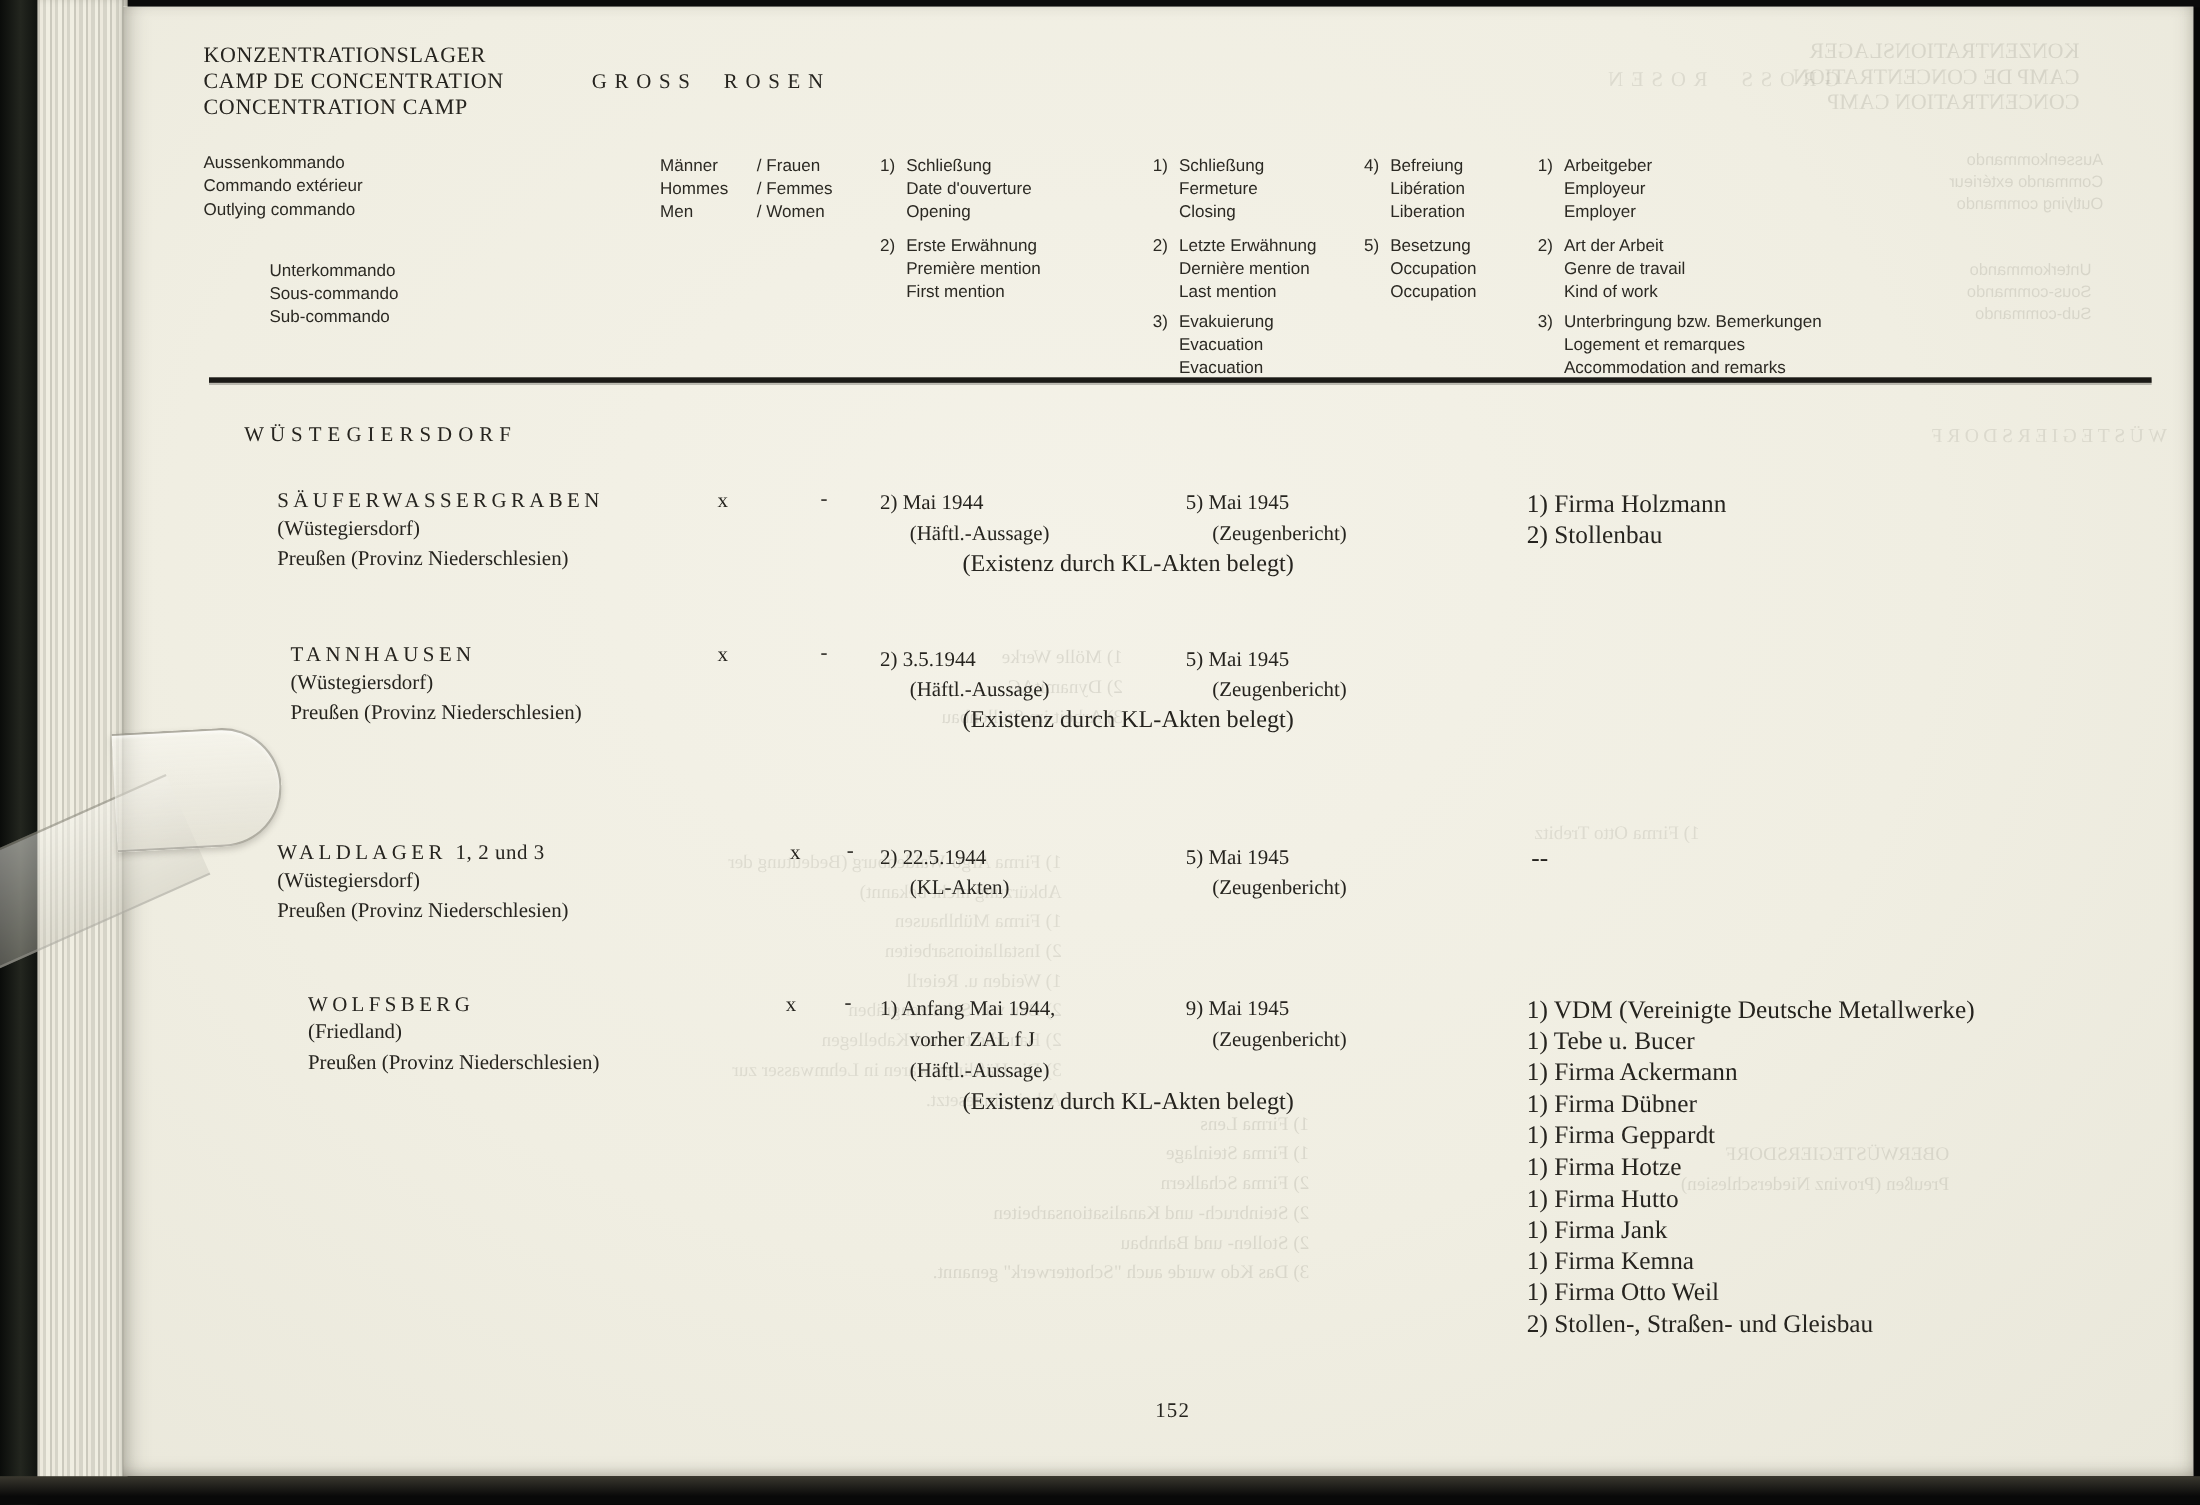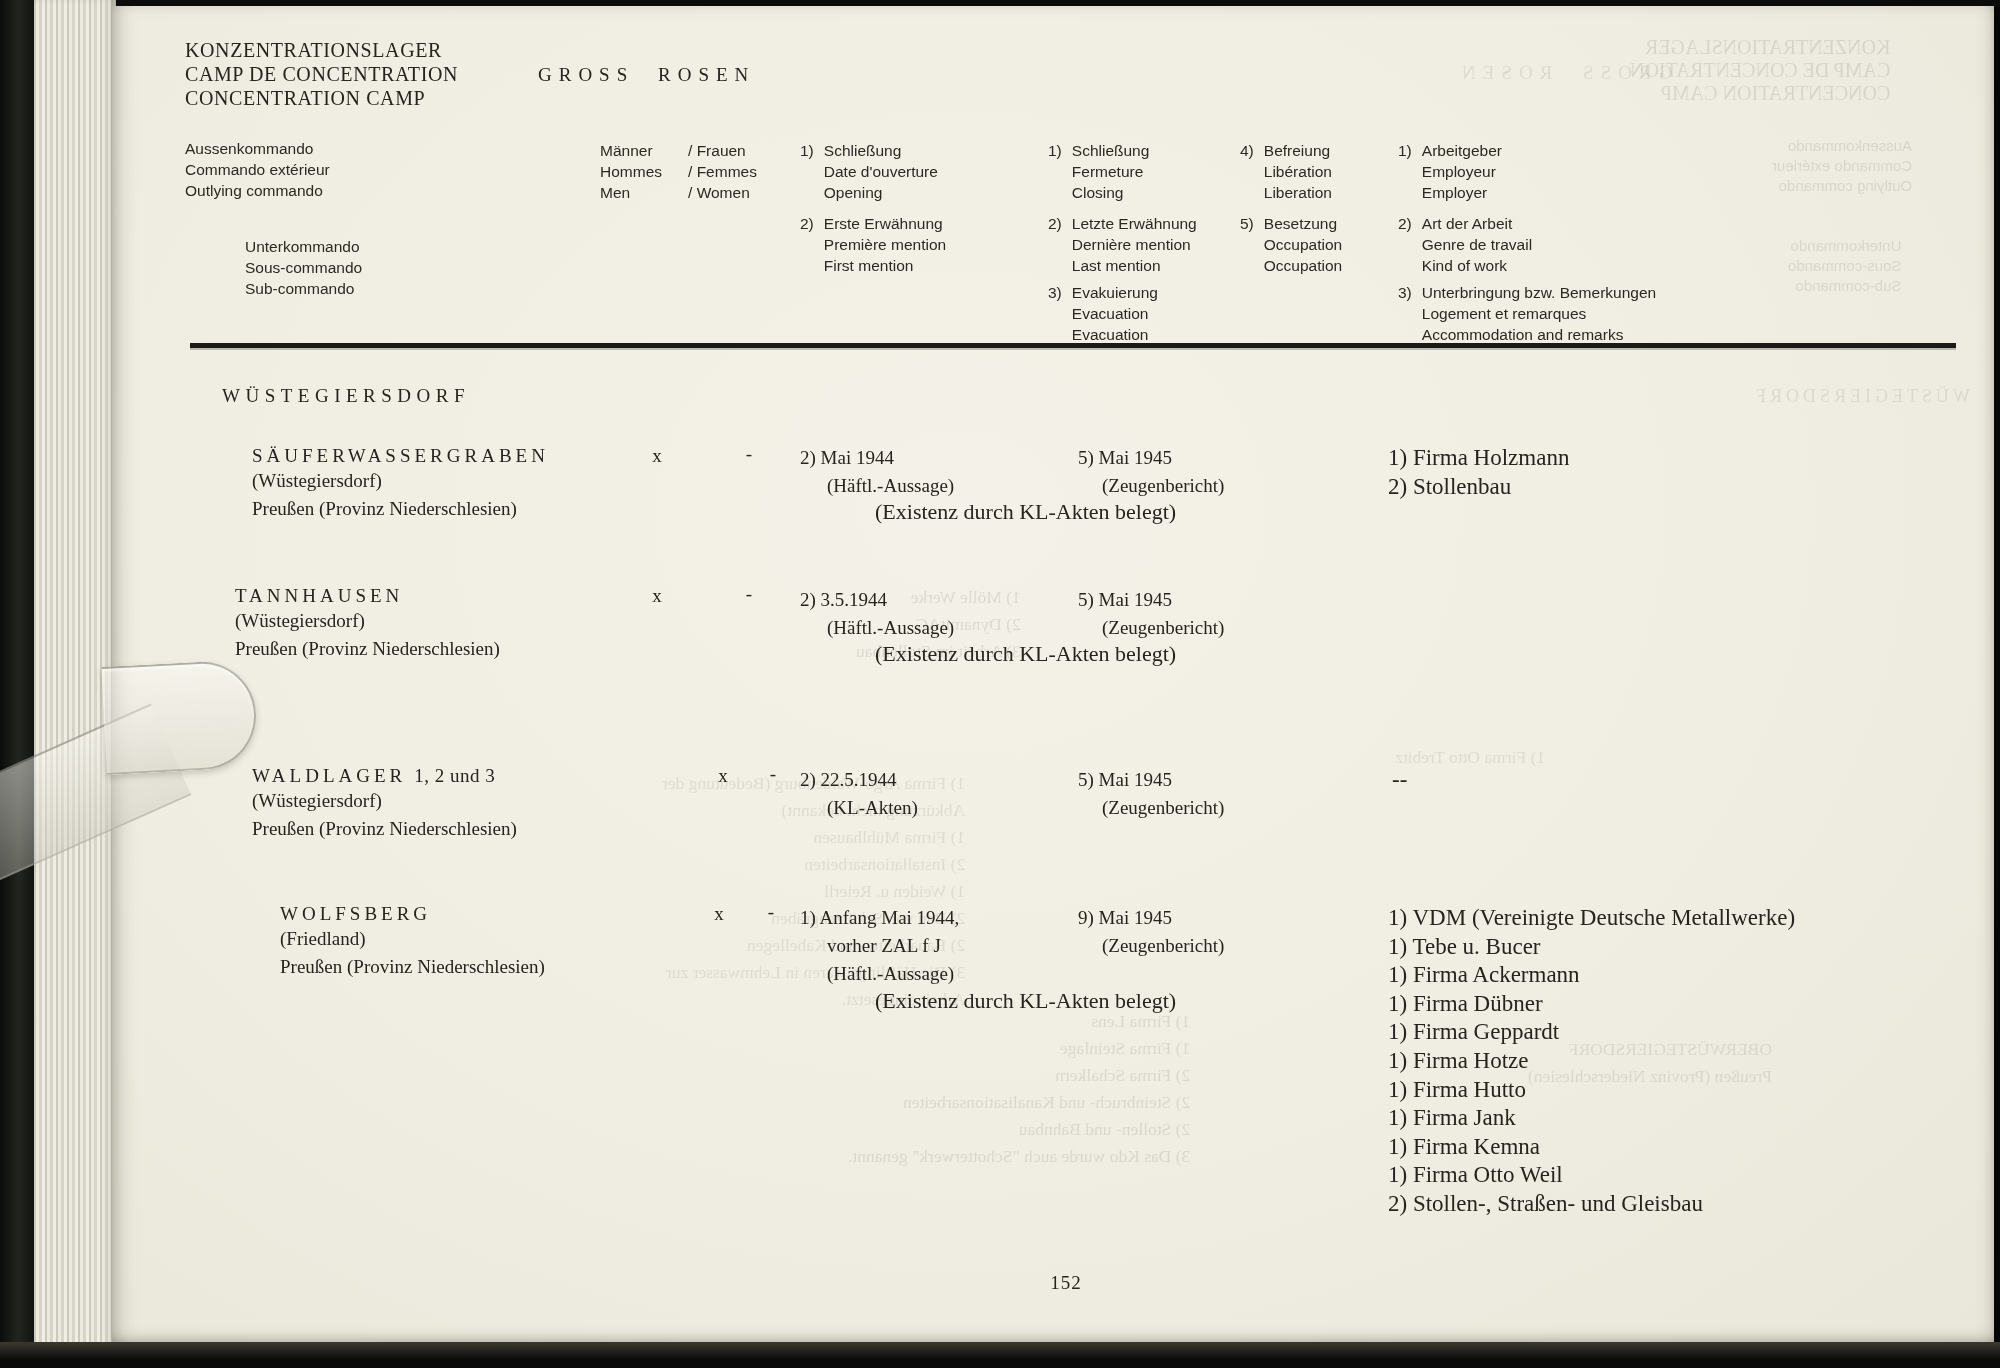--- a/index.html
+++ b/index.html
@@ -242,21 +242,21 @@
   <div class="abs serif datecol" style="left:1078px;top:444px;">
     <div>5) Mai 1945</div>
     <div class="ind2">(Zeugenbericht)</div>
   </div>
   <div class="abs serif evidence" style="left:875px;top:499px;">(Existenz durch KL-Akten belegt)</div>
   <div class="abs serif remarks" style="left:1388px;top:444px;">
     <div>1) Firma Holzmann</div>
     <div>2) Stollenbau</div>
   </div>
 
-  <div class="abs serif" style="left:235px;top:585px;">
+  <div class="abs serif" style="left:264px;top:585px;">
     <div class="entry-name">TANNHAUSEN</div>
     <div class="body19">(Wüstegiersdorf)</div>
     <div class="body19">Preußen (Provinz Niederschlesien)</div>
   </div>
   <div class="abs serif mark" style="left:646px;top:585px;">x</div>
   <div class="abs serif mark" style="left:738px;top:583px;">-</div>
   <div class="abs serif datecol" style="left:800px;top:586px;">
     <div>2) 3.5.1944</div>
     <div class="ind">(Häftl.-Aussage)</div>
   </div>

